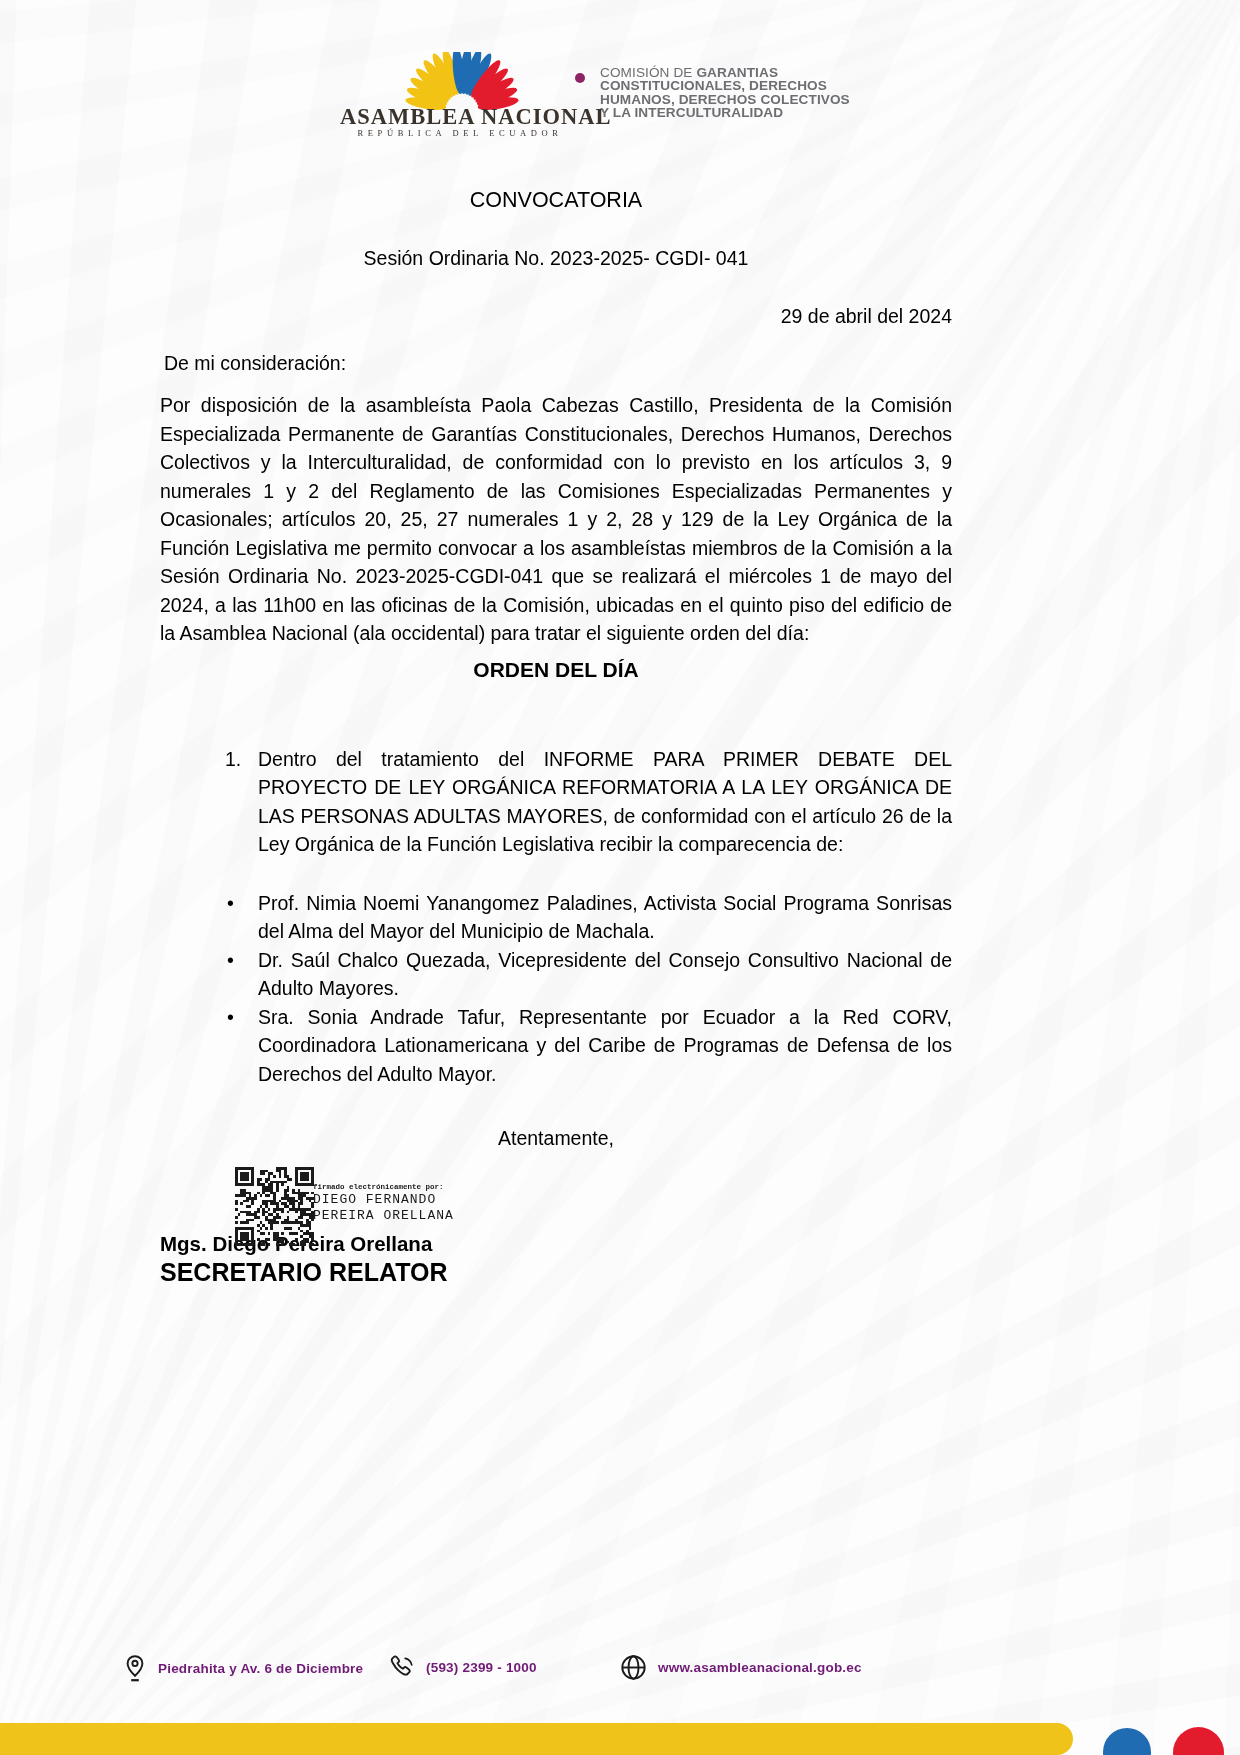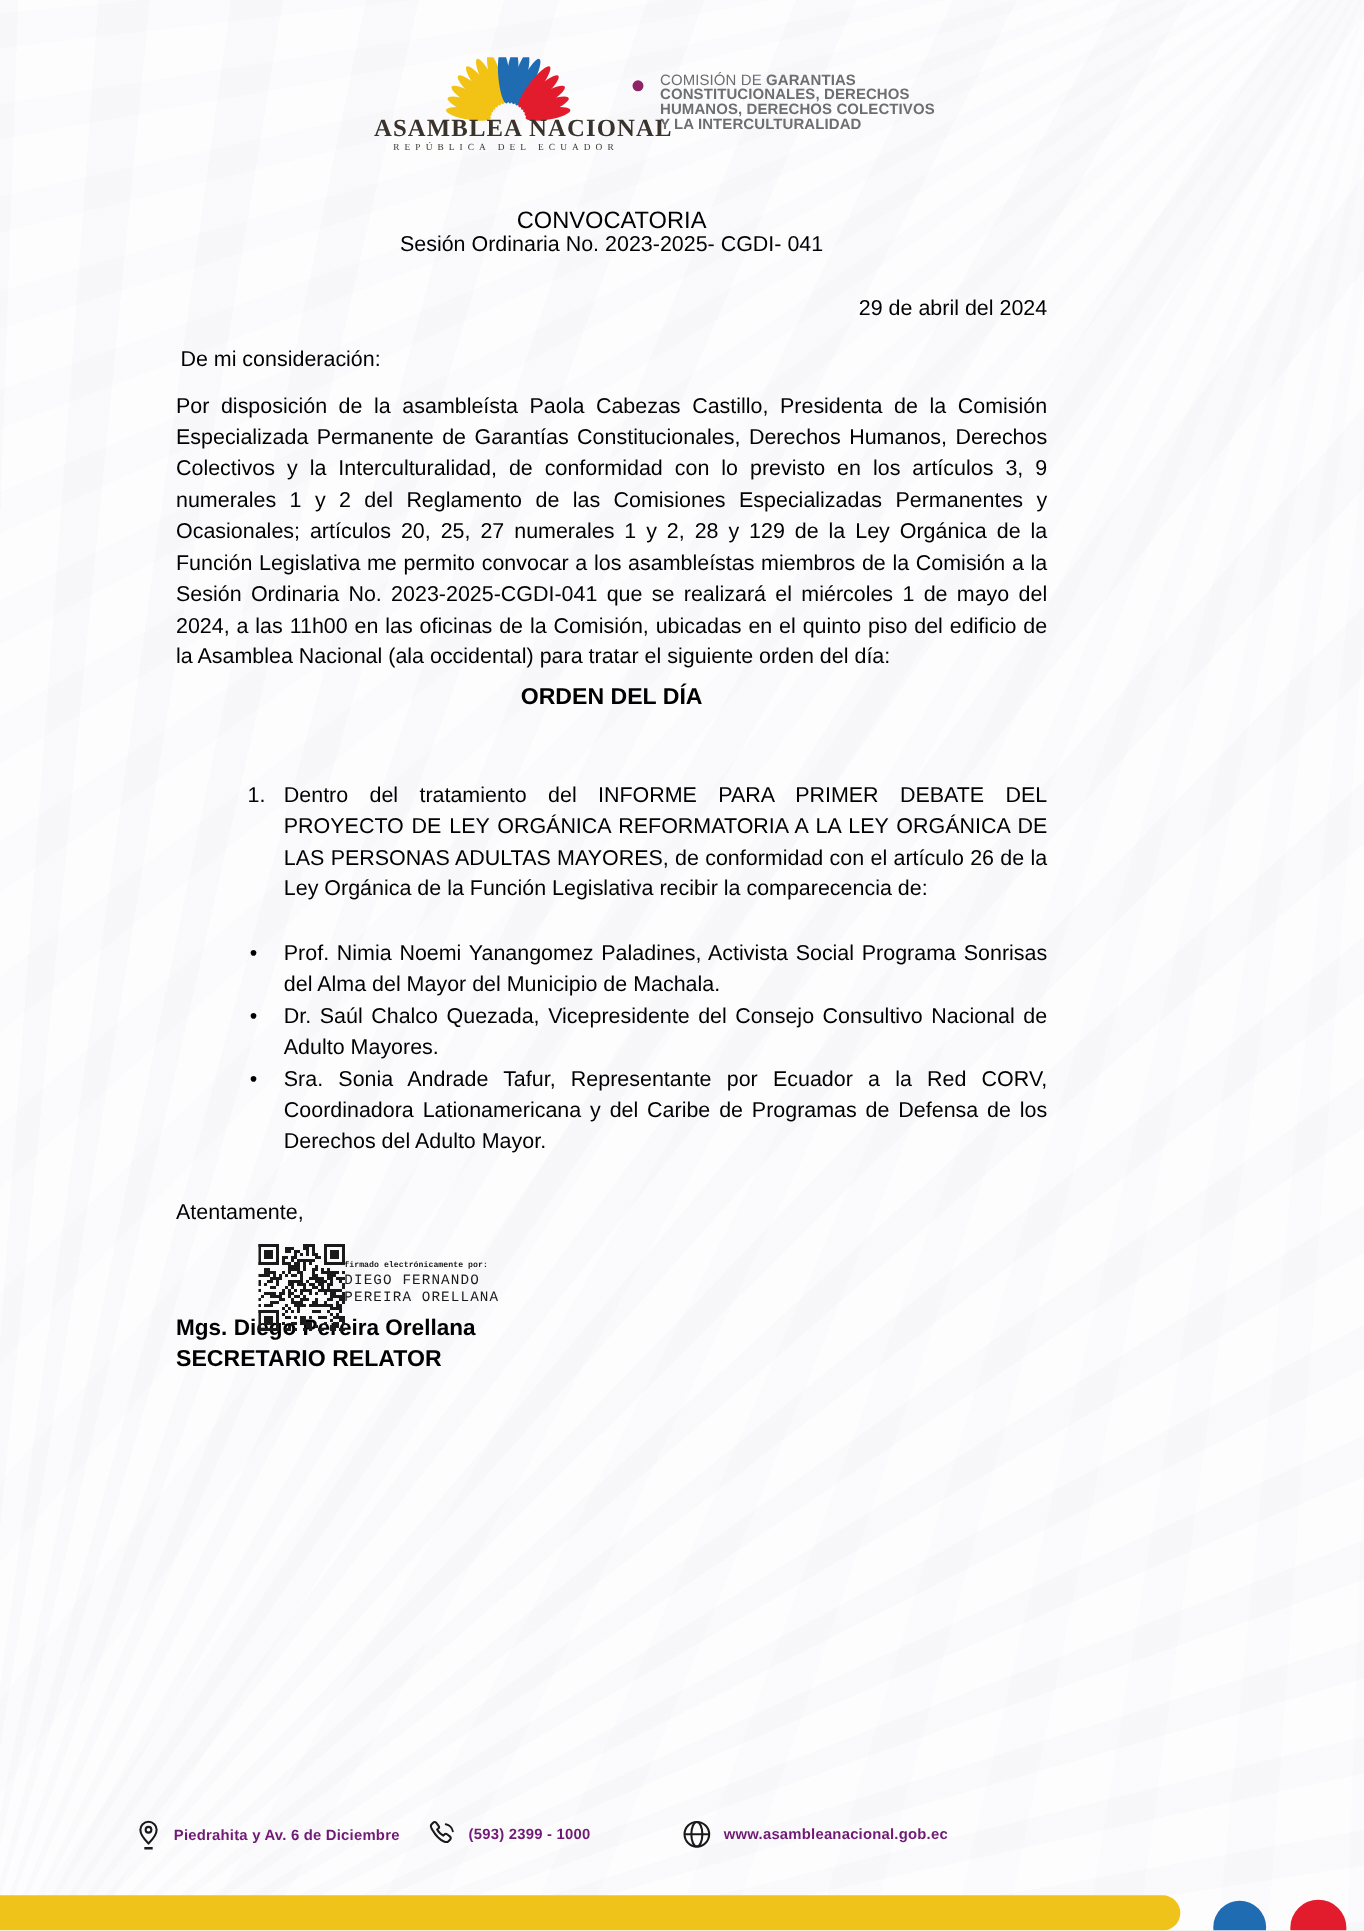--- a/index.html
+++ b/index.html
@@ -36,45 +36,45 @@
     letter-spacing:0.1px; white-space:nowrap;
   }
   .commission .light{ font-weight:normal; }
 
   
   .content{
     position:absolute; left:160px; top:0; width:792px;
     font-size:19.5px; line-height:28.5px;
   }
   .doc-title{ padding-top:189px; text-align:center; font-size:21.5px;
-    line-height:22px; font-weight:normal; }
+    line-height:22px; font-weight:normal; margin-bottom:36px; }
   .session-line{ text-align:center; line-height:22px; margin-bottom:36px; }
   .date-line{ text-align:right; line-height:22px; margin-bottom:25px; }
   .salutation{ line-height:22px; margin-bottom:17px; padding-left:4px; }
   .body-par{ text-align:justify; margin-bottom:11px; }
   .agenda-heading{ text-align:center; font-size:21px; line-height:22px;
     font-weight:bold; margin-bottom:64px; }
   .agenda{ list-style:none; margin-bottom:30px; }
   .agenda li{ position:relative; padding-left:98px; text-align:justify; }
   .agenda .num{ position:absolute; left:65px; top:0; }
   .attendees{ list-style:none; margin-bottom:36px; }
   .attendees li{ position:relative; padding-left:98px; text-align:justify; }
   .attendees li::before{ content:'•'; position:absolute; left:67px; top:0; }
-  .closing{ line-height:28.5px; }
+  .closing{ line-height:28.5px;text-align:center; }
 
   
   .signature{ position:relative; margin-top:14px; height:130px; }
   .qr{ position:absolute; left:75px; top:0; width:79px; height:79px; z-index:2; }
   .esign{ position:absolute; left:153px; top:16px; z-index:1;
     font-family:"Liberation Mono", monospace; color:#1a1a1a; }
   .esign .tiny{ font-size:7.5px; line-height:9px; font-weight:bold; }
   .esign .name-line{ font-size:13px; line-height:16.5px; letter-spacing:1px; }
   .sig-name{ position:absolute; left:0; top:64px; font-size:20.5px;
     font-weight:bold; line-height:26px; z-index:1; }
-  .sig-role{ position:absolute; left:0; top:92px; font-size:21px;
+  .sig-role{ position:absolute; left:0; top:92px; font-size:25px;
     font-weight:bold; line-height:26px; }
 
   
   .footer{ position:absolute; left:0; top:1646px; width:1240px; height:50px; }
   .footer-item{ position:absolute; display:flex; align-items:center; gap:11px; }
   .footer-item .txt{ font-size:13.5px; font-weight:bold; color:#701a75;
     letter-spacing:0.2px; white-space:nowrap; }
   .fi-address{ left:123px; top:8px; }
   .fi-phone{ left:388px; top:8px; }
   .fi-web{ left:620px; top:8px; }

